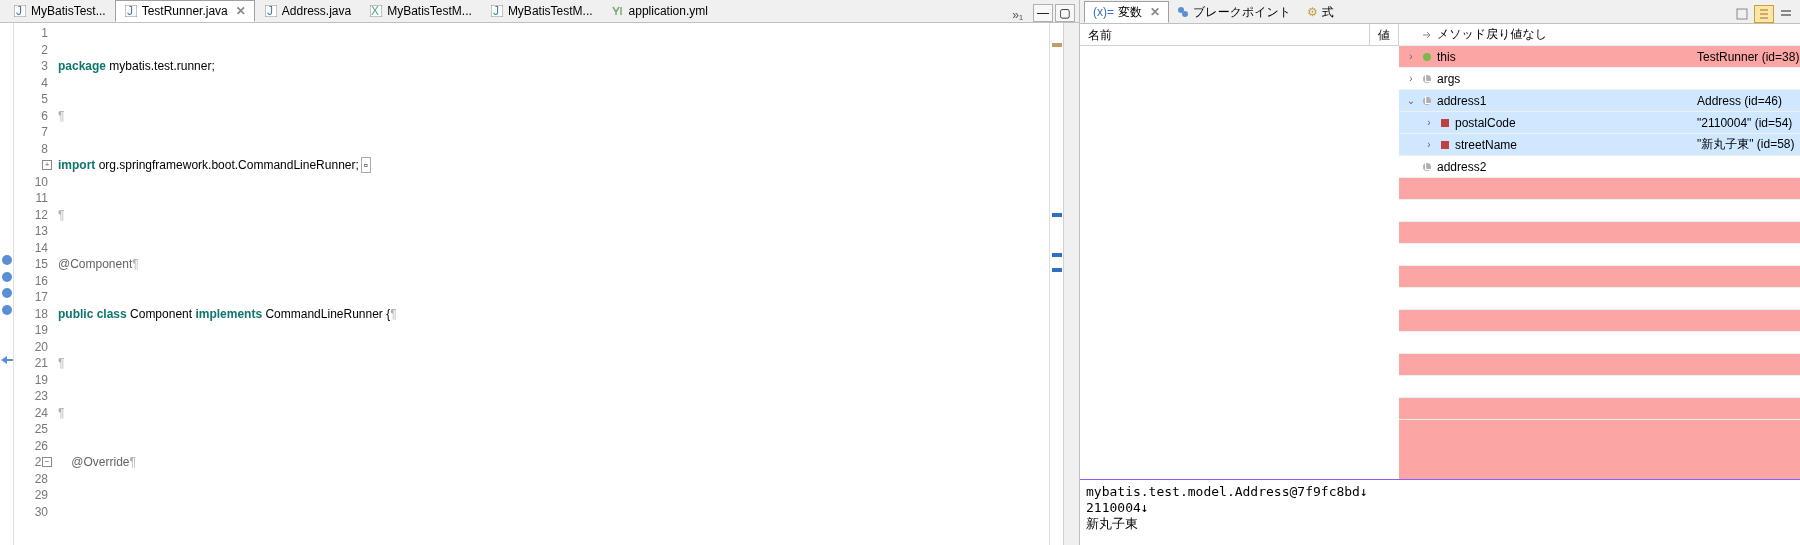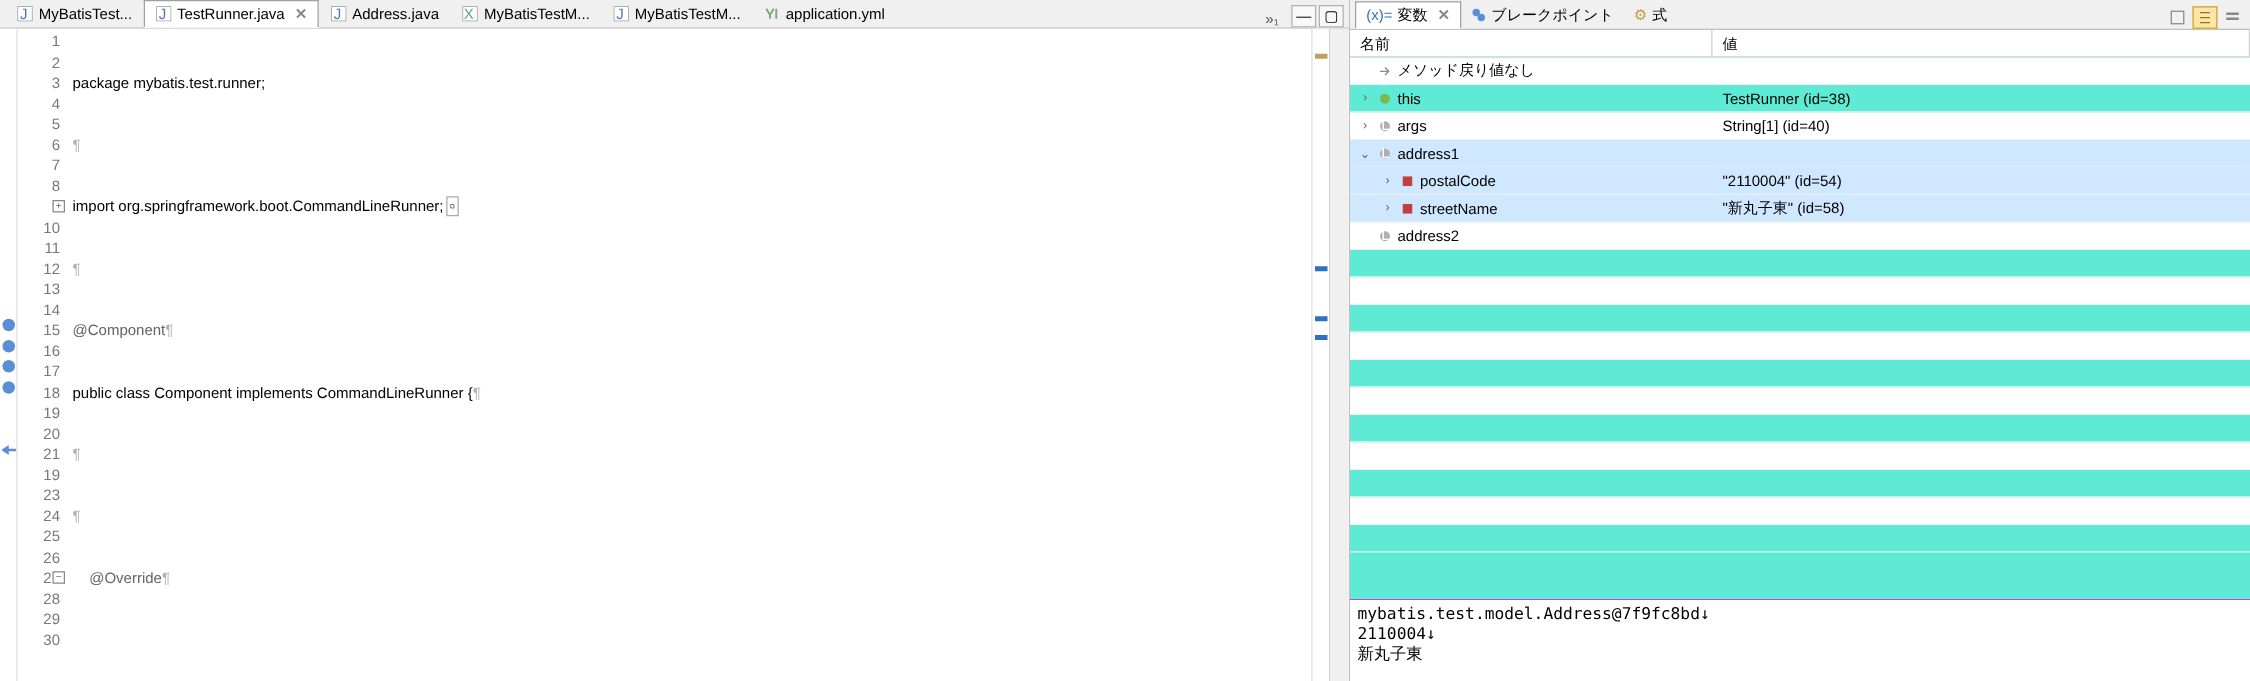--- a/index.html
+++ b/index.html
@@ -11,40 +11,40 @@
 .tab-icon{width:14px;height:14px;display:flex;align-items:center;justify-content:center}
 .tab-close{margin-left:4px;color:#888;font-weight:bold}
 .tab-overflow{margin-left:auto;padding:0 6px;color:#555}
 .tab-ctrl{display:flex;gap:2px;padding:0 4px}
 .tab-ctrl-btn{width:20px;height:18px;border:1px solid #b0b0b0;display:flex;align-items:center;justify-content:center;cursor:pointer;background:#f8f8f8}
 .code-area{flex:1;display:flex;position:relative;background:#fff}
 .gutter{width:40px;text-align:right;padding-right:6px;color:#787878;font-family:"MS Gothic",monospace;font-size:13px;line-height:16.5px;padding-top:2px;user-select:none}
 .ruler{width:14px;background:#fff;border-right:1px solid #e0e0e0;position:relative}
 .code{flex:1;font-family:"MS Gothic",monospace;font-size:13px;line-height:16.5px;padding-top:2px;white-space:pre;position:relative}
 .code-line{height:16.5px;padding-left:4px}
-.kw{color:#000000;font-weight:normal}
+.kw{color:#0f766e;font-weight:bold}
 .ann{color:#646464}
 .fld{color:#0000c0}
 .pilcrow{color:#b0b0b0}
 .fold{position:absolute;left:-12px;width:10px;height:10px;border:1px solid #888;background:#fff;font-size:8px;line-height:8px;text-align:center;color:#666;cursor:pointer}
 .bp-mark{position:absolute;width:10px;height:10px;background:#5a8fd6;border-radius:50%;left:2px}
 .dbg-mark{position:absolute;width:12px;height:8px;left:1px}
 .overview{width:14px;background:#fff;border-left:1px solid #e0e0e0;position:relative}
 .ov-mk{position:absolute;width:10px;height:4px;left:2px}
 .scrollbar{width:16px;background:#f0f0f0;border-left:1px solid #d0d0d0}
 .right-pane{flex:1;display:flex;flex-direction:column}
 .views-tab{height:24px;background:#f0f0f0;border-bottom:1px solid #c0c0c0;display:flex;align-items:flex-end;padding-left:4px}
 .vtab{height:22px;display:flex;align-items:center;padding:0 8px;gap:4px;cursor:pointer}
 .vtab.active{background:#fff;border:1px solid #a0a0a0;border-bottom:1px solid #fff}
 .vtab-tools{margin-left:auto;display:flex;gap:2px;padding-right:4px}
 .vtool{width:20px;height:18px;display:flex;align-items:center;justify-content:center;cursor:pointer}
-.var-table{flex:1;display:flex;flex-direction:column;overflow:hidden}
+.var-table{flex:1;display:flex;flex-direction:row;overflow:hidden}
 .var-header{height:22px;display:flex;border-bottom:1px solid #d0d0d0;background:#fff}
 .var-header-cell{padding:3px 8px;border-right:1px solid #d0d0d0}
-.var-rows{flex:1;overflow:auto;background:#5eead4}
+.var-rows{flex:1;overflow:auto;background:#fca5a5}
 .var-row{height:22px;display:flex;align-items:center;border-bottom:1px solid #f0f0f0}
 .var-row.sel{background:#cfe8ff}
 .var-row:not(.sel):nth-child(odd){background:#fff}
 .var-name{display:flex;align-items:center;gap:4px;padding-left:4px}
 .var-val{padding-left:8px}
 .expand{width:12px;text-align:center;color:#666;cursor:pointer;font-size:10px}
 .vicon{width:12px;height:12px;display:inline-flex;align-items:center;justify-content:center}
 .detail-pane{height:66px;border-top:1px solid #8b5cf6;padding:4px 6px;font-family:"MS Gothic",monospace;font-size:13px;line-height:16px;white-space:pre;color:#000}
 svg{display:block}
 </style>
@@ -269,33 +269,33 @@
           <div class="var-name" style="width: 290px; padding-left: 6px;">
             <span class="expand">›</span>
             <span class="vicon">
               <svg width="10" height="10">
                 <circle cx="5" cy="5" r="4" fill="#b0b0b0"></circle>
                 <text x="2" y="8" font-size="8" fill="#fff">L</text>
               </svg>
             </span>
             <span>args</span>
           </div>
-          <div class="var-val" style="flex: 1 1 0%;">String[1] (id=40)</div>
         </div>
         <div class="var-row sel">
           <div class="var-name" style="width: 290px; padding-left: 6px;">
             <span class="expand">⌄</span>
             <span class="vicon">
               <svg width="10" height="10">
                 <circle cx="5" cy="5" r="4" fill="#b0b0b0"></circle>
                 <text x="2" y="8" font-size="8" fill="#fff">L</text>
               </svg>
             </span>
             <span>address1</span>
           </div>
+          <div class="var-val" style="flex: 1 1 0%;">Address (id=46)</div>
         </div>
         <div class="var-row sel">
           <div class="var-name" style="width: 290px; padding-left: 24px;">
             <span class="expand">›</span>
             <span class="vicon">
               <svg width="8" height="8">
                 <rect width="8" height="8" fill="#c04040"></rect>
               </svg>
             </span>
             <span>postalCode</span>

